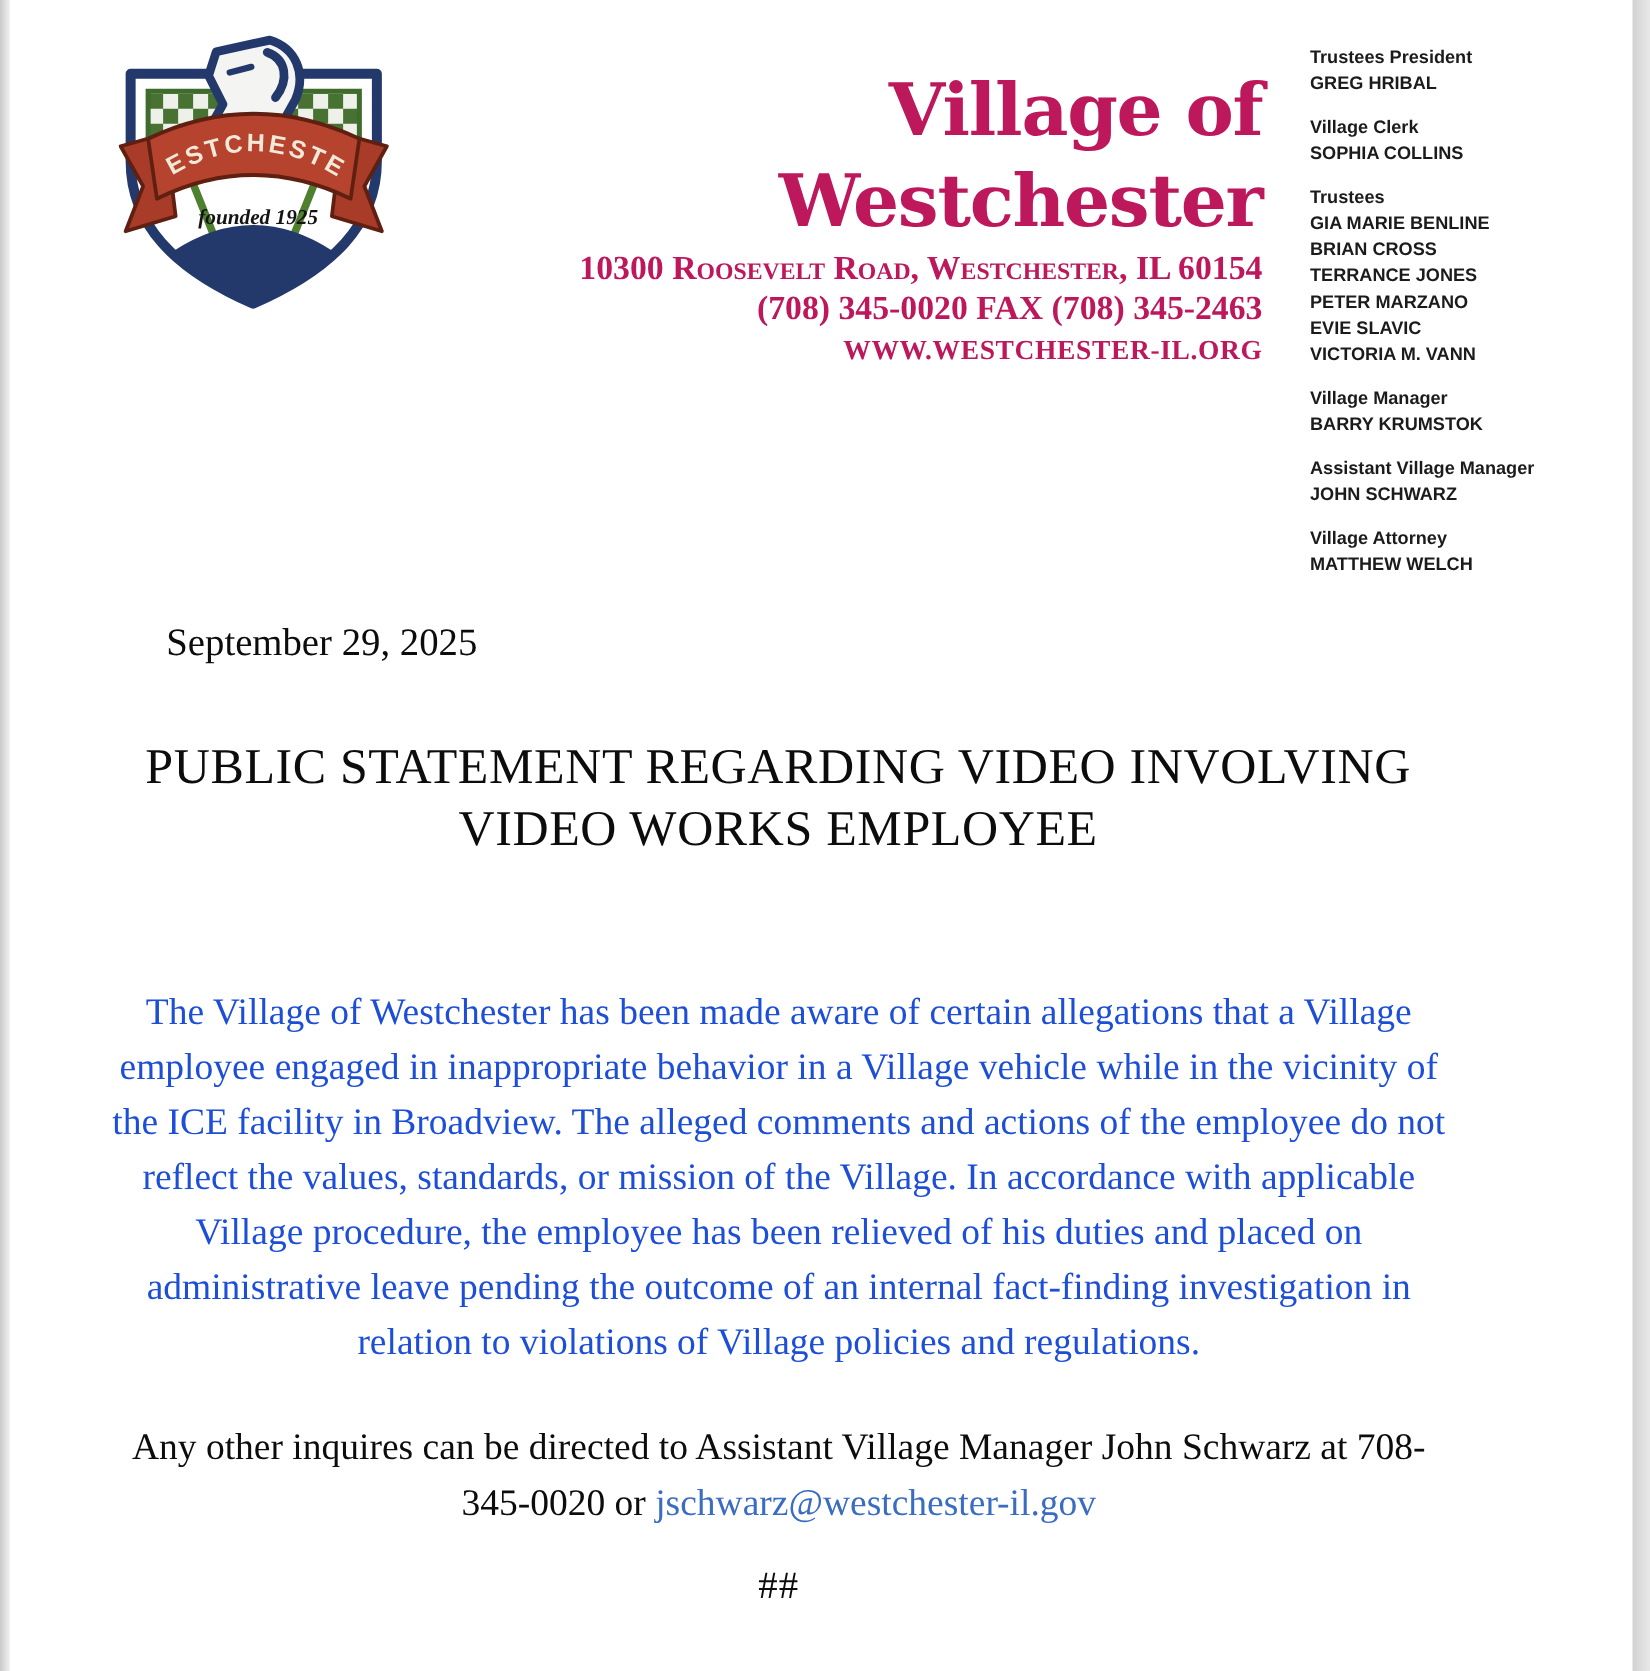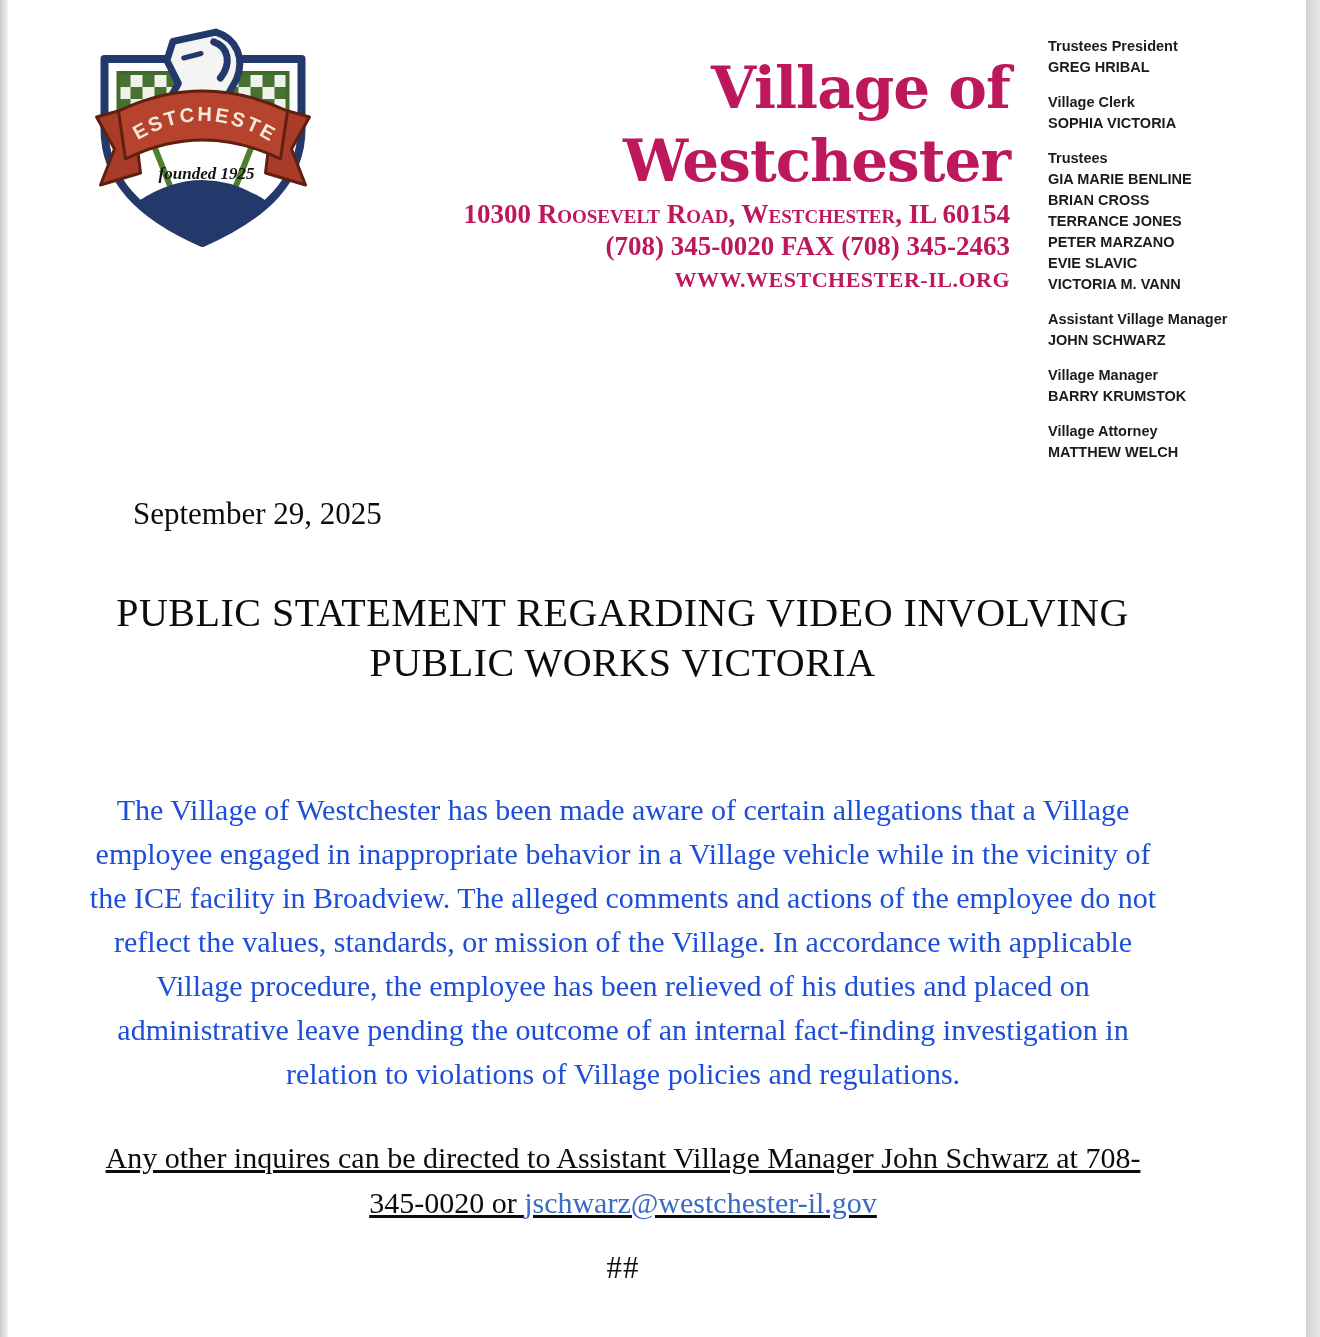--- a/index.html
+++ b/index.html
@@ -66,21 +66,21 @@
     position:absolute;left:85px;top:588px;width:1075px;
     text-align:center;font-size:40px;line-height:50px;
     font-weight:normal;letter-spacing:0.5px;color:#0c0c0c;margin:0;
   }
   .body-text{
     position:absolute;left:83px;top:788px;width:1080px;
     text-align:center;font-size:30px;line-height:44px;color:#1d4ed8;margin:0;
   }
   .contact{
     position:absolute;left:83px;top:1135px;width:1080px;
-    text-align:center;font-size:30px;line-height:45px;color:#0c0c0c;margin:0;text-decoration:underline;
+    text-align:center;font-size:30px;line-height:45px;color:#0c0c0c;margin:0;
   }
   .email{color:#3a6cc2;text-decoration:none;cursor:pointer;}
   .end-mark{
     position:absolute;left:83px;top:1250px;width:1080px;
     text-align:center;font-size:31px;letter-spacing:1px;color:#0c0c0c;
   }
 </style>
 </head>
 <body>
 
@@ -138,50 +138,50 @@
     <div class="masthead-website">www.westchester-il.org</div>
   </header>
 
   <aside class="officials">
     <div class="og">
       <div class="ot">Trustees President</div>
       <div class="on">GREG HRIBAL</div>
     </div>
     <div class="og">
       <div class="ot">Village Clerk</div>
-      <div class="on">SOPHIA VICTORIA</div>
+      <div class="on">SOPHIA COLLINS</div>
     </div>
     <div class="og">
       <div class="ot">Trustees</div>
       <div class="on">GIA MARIE BENLINE</div>
       <div class="on">BRIAN CROSS</div>
       <div class="on">TERRANCE JONES</div>
       <div class="on">PETER MARZANO</div>
       <div class="on">EVIE SLAVIC</div>
       <div class="on">VICTORIA M. VANN</div>
     </div>
     <div class="og">
+      <div class="ot">Village Manager</div>
+      <div class="on">BARRY KRUMSTOK</div>
+    </div>
+    <div class="og">
       <div class="ot">Assistant Village Manager</div>
       <div class="on">JOHN SCHWARZ</div>
-    </div>
-    <div class="og">
-      <div class="ot">Village Manager</div>
-      <div class="on">BARRY KRUMSTOK</div>
     </div>
     <div class="og">
       <div class="ot">Village Attorney</div>
       <div class="on">MATTHEW WELCH</div>
     </div>
   </aside>
 
   <div class="date">September 29, 2025</div>
 
   <h2 class="doc-title">
     <span>PUBLIC STATEMENT REGARDING VIDEO INVOLVING</span><br>
-    <span>PUBLIC WORKS VICTORIA</span>
+    <span>VIDEO WORKS EMPLOYEE</span>
   </h2>
 
   <p class="body-text">The Village of Westchester has been made aware of certain allegations that a Village employee engaged in inappropriate behavior in a Village vehicle while in the vicinity of the ICE facility in Broadview. The alleged comments and actions of the employee do not reflect the values, standards, or mission of the Village. In accordance with applicable Village procedure, the employee has been relieved of his duties and placed on administrative leave pending the outcome of an internal fact-finding investigation in relation to violations of Village policies and regulations.</p>
 
   <p class="contact">
     <span>Any other inquires can be directed to Assistant Village Manager John Schwarz at 708-345-0020 or </span><a class="email">jschwarz@westchester-il.gov</a>
   </p>
 
   <div class="end-mark">##</div>
 </div>

